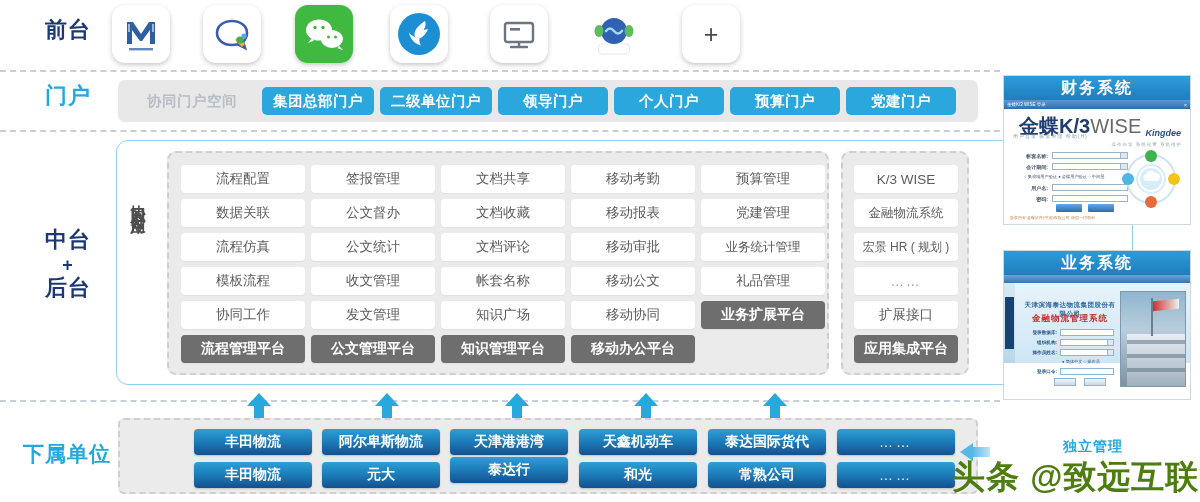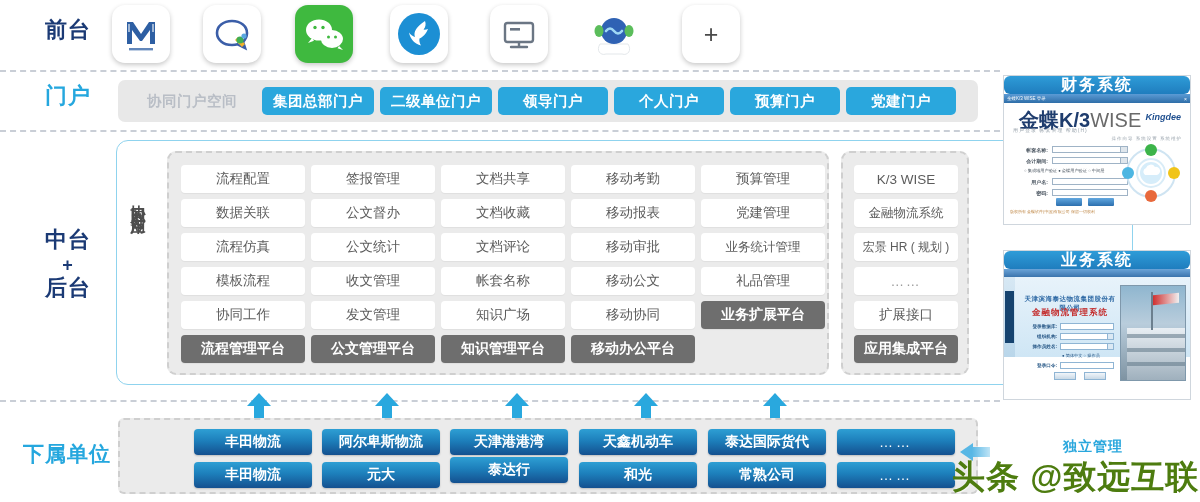--- a/index.html
+++ b/index.html
@@ -142,39 +142,39 @@
 
   
   .sys-card {
     position:absolute;
     width: 188px;
     background:#ffffff;
     border:1px solid #cfd6dd;
     overflow:hidden;
   }
   .sys-title {
-    height: 18px;
+    height: 24px;
     background: linear-gradient(180deg,#2e9cd8 0%, #1f7dbe 100%);
     color:#ffffff;
     font-size: 16px;
     font-weight: bold;
     letter-spacing: 2px;
-    display:flex; align-items:center; justify-content:center;border-radius:6px;
+    display:flex; align-items:center; justify-content:center;
   }
   
   .kd-body { position:relative; height: 122px; background:#ffffff; }
   .kd-titlebar{
     height:9px; background:linear-gradient(180deg,#5b9bd5,#2f6ea8);
     display:flex; align-items:center; padding:0 3px;
   }
   .kd-titlebar .t{ font-size:4.5px; color:#fff; }
   .kd-titlebar .x{ margin-left:auto; font-size:5px; color:#fff; }
   .kd-logo { position:absolute; left:9px; top:13px; font-size:20px; font-weight:bold; color:#1f3d6e;margin-left:6px;}
   .kd-logo .w { color:#6a6a6a; font-weight:normal; }
-  .kd-brand{ position:absolute; right:9px; top:18px; font-size:9px; font-weight:bold; color:#1f4f8f; font-style:italic;}
+  .kd-brand{ position:absolute; right:9px; top:28px; font-size:9px; font-weight:bold; color:#1f4f8f; font-style:italic;}
   .kd-tabs{ position:absolute; left:9px; top:33px; font-size:5px; color:#9aa4ad; letter-spacing:1px;}
   .kd-links{ position:absolute; right:8px; top:42px; font-size:4.5px; color:#9aa4ad; letter-spacing:1px;}
   .kd-form{ position:absolute; left:12px; top:50px; width:112px; font-size:5px; color:#5a6672;}
   .kd-row{ display:flex; align-items:center; height:11px;}
   .kd-row .lab{ width:36px; text-align:right; padding-right:4px; color:#4a5560; font-weight:bold;}
   .kd-inp{ flex:1; height:7px; border:1px solid #9fb3c6; background:#fff; position:relative;}
   .kd-inp .dd{ position:absolute; right:0; top:0; width:7px; height:100%; background:#dfe6ec; border-left:1px solid #9fb3c6;}
   .kd-radios{ font-size:4.2px; color:#4a5560; padding-left:8px; height:10px; line-height:10px;}
   .kd-btns{ position:absolute; left:52px; top:104px; display:flex; gap:6px;}
   .kd-btn{ width:26px; height:8px; background:linear-gradient(180deg,#62a8e0,#2c6fae); border-radius:1px;}

